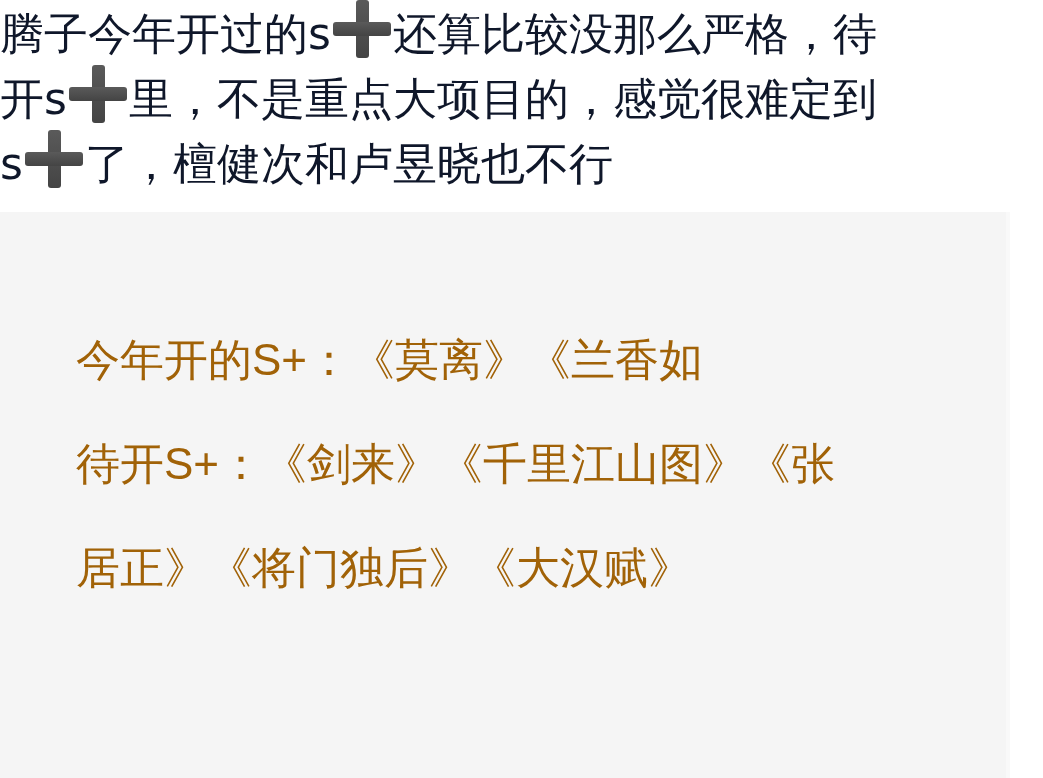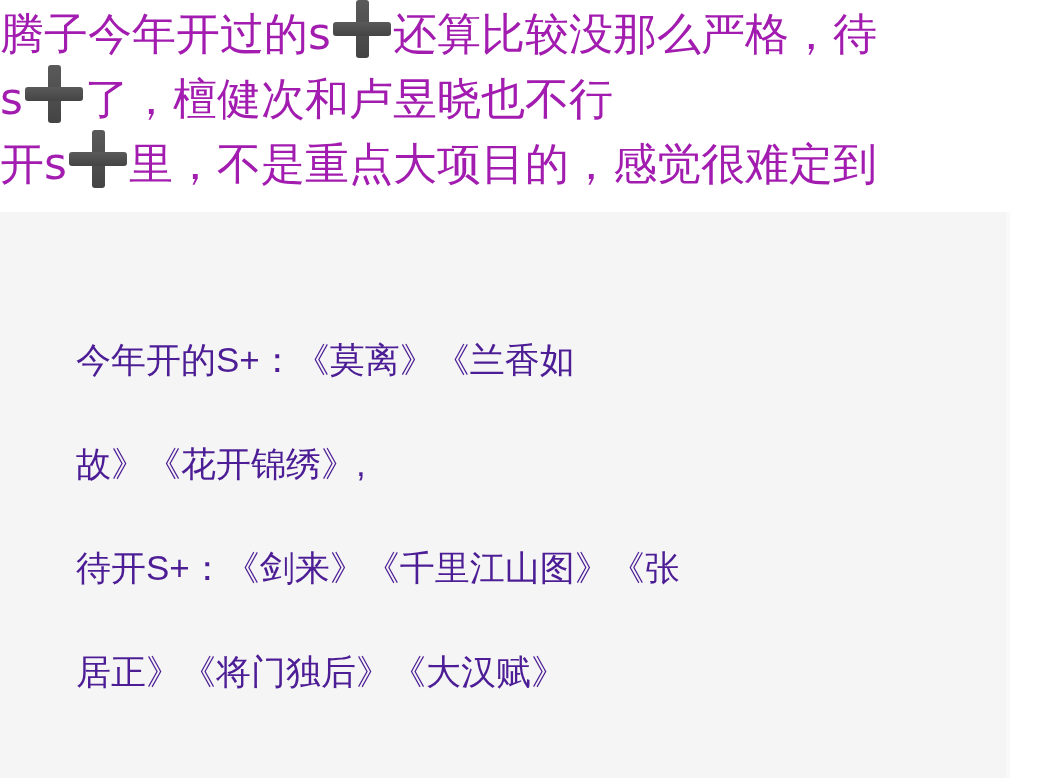--- a/index.html
+++ b/index.html
@@ -12,21 +12,21 @@
     height: 778px;
     position: relative;
     overflow: hidden;
     font-family: "DejaVu Sans", "Liberation Sans", sans-serif;
   }
   .caption {
     position: absolute;
     left: 0;
     top: 0;
     width: 1043px;
-    color: #a21caf;
+    color: #0f172a;
     font-size: 44px;
     line-height: 65px;
     letter-spacing: 0px;
   }
   .caption .line {
     display: block;
     height: 65px;
     white-space: nowrap;
   }
   .plus-emoji {
@@ -64,47 +64,46 @@
     top: 0;
     width: 4px;
     height: 566px;
     background: #f9f9f9;
   }
   .quote-text {
     position: absolute;
     left: 76px;
     top: 96px;
     width: 900px;
-    color: #4c1d95;
-    font-size: 35px;
+    color: #a16207;
+    font-size: 44px;
     line-height: 104px;
     font-family: "Liberation Sans", "DejaVu Sans", sans-serif;
   }
   .quote-text .line {
     display: block;
     height: 104px;
     white-space: nowrap;
   }
 </style>
 </head>
 <body>
 
 <div class="caption">
   <span class="line">
     <span>腾子今年开过的s</span><span class="plus-emoji"></span><span>还算比较没那么严格，待</span>
   </span>
   <span class="line">
-    <span>s</span><span class="plus-emoji"></span><span>了，檀健次和卢昱晓也不行</span>
+    <span>开s</span><span class="plus-emoji"></span><span>里，不是重点大项目的，感觉很难定到</span>
   </span>
   <span class="line">
-    <span>开s</span><span class="plus-emoji"></span><span>里，不是重点大项目的，感觉很难定到</span>
+    <span>s</span><span class="plus-emoji"></span><span>了，檀健次和卢昱晓也不行</span>
   </span>
 </div>
 
 <div class="quote-card">
   <div class="edge"></div>
   <div class="quote-text">
     <span class="line">今年开的S+：《莫离》《兰香如</span>
-    <span class="line">故》《花开锦绣》,</span>
     <span class="line">待开S+：《剑来》《千里江山图》《张</span>
     <span class="line">居正》《将门独后》《大汉赋》</span>
   </div>
 </div>
 
 </body></html>

